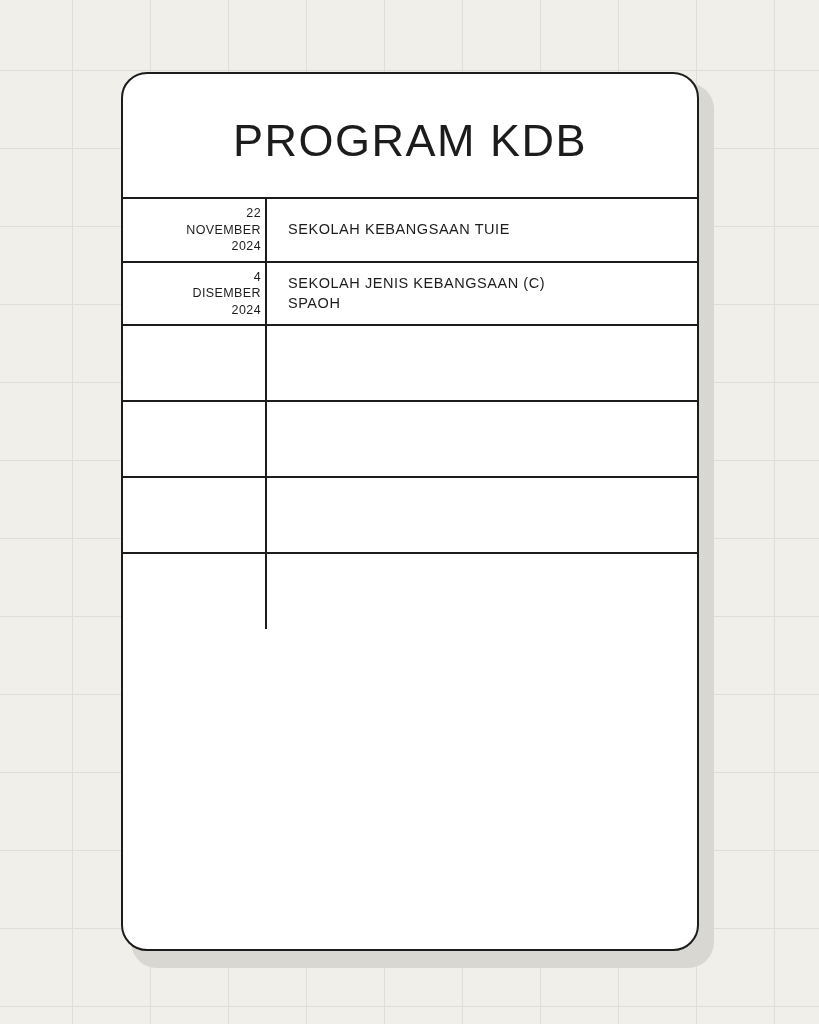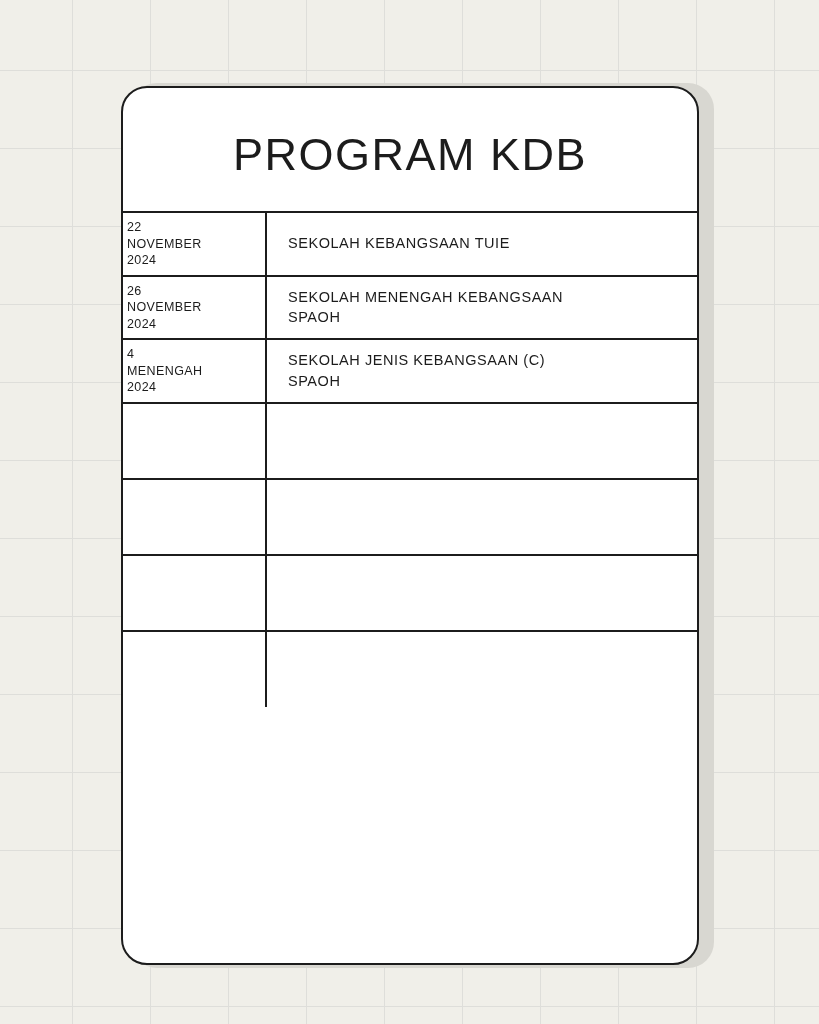--- a/index.html
+++ b/index.html
@@ -42,21 +42,20 @@
   #card {
     position: absolute;
     left: 121px;
     top: 72px;
     width: 578px;
     height: 879px;
     background: #ffffff;
     border: 2.5px solid #1c1c1c;
     border-radius: 26px;
     overflow: hidden;
-    margin-top: 14px;
   }
 
   #card-title {
     height: 123px;
     display: flex;
     align-items: center;
     justify-content: center;
     font-size: 45px;
     letter-spacing: 1.5px;
     color: #1c1c1c;
@@ -73,21 +72,21 @@
 
   table.schedule td {
     border-top: 2px solid #1c1c1c;
     vertical-align: middle;
     color: #1c1c1c;
   }
 
   td.date-cell {
     width: 143px;
     border-right: 2px solid #1c1c1c;
-    text-align: left;
+    text-align: right;
     font-size: 12.5px;
     line-height: 1.32;
     letter-spacing: 0.4px;
     padding: 6px 4px;
   }
 
   td.place-cell {
     padding: 6px 0 6px 21px;
     font-size: 14.5px;
     line-height: 1.42;
@@ -116,38 +115,27 @@
           <span class="place-line">22</span>
           <span class="place-line">NOVEMBER</span>
           <span class="place-line">2024</span>
         </td>
         <td class="place-cell">
           <span class="place-line">SEKOLAH KEBANGSAAN TUIE</span>
         </td>
       </tr>
 
 
-      <tr>
-        <td class="date-cell">
-          <span class="place-line">26</span>
-          <span class="place-line">NOVEMBER</span>
-          <span class="place-line">2024</span>
-        </td>
-        <td class="place-cell">
-          <span class="place-line">SEKOLAH MENENGAH KEBANGSAAN</span>
-          <span class="place-line">SPAOH</span>
-        </td>
-      </tr>
 
 
 
       <tr>
         <td class="date-cell">
           <span class="place-line">4</span>
-          <span class="place-line">MENENGAH</span>
+          <span class="place-line">DISEMBER</span>
           <span class="place-line">2024</span>
         </td>
         <td class="place-cell">
           <span class="place-line">SEKOLAH JENIS KEBANGSAAN (C)</span>
           <span class="place-line">SPAOH</span>
         </td>
       </tr>
 
       <tr class="r-empty">
         <td class="date-cell"></td>

